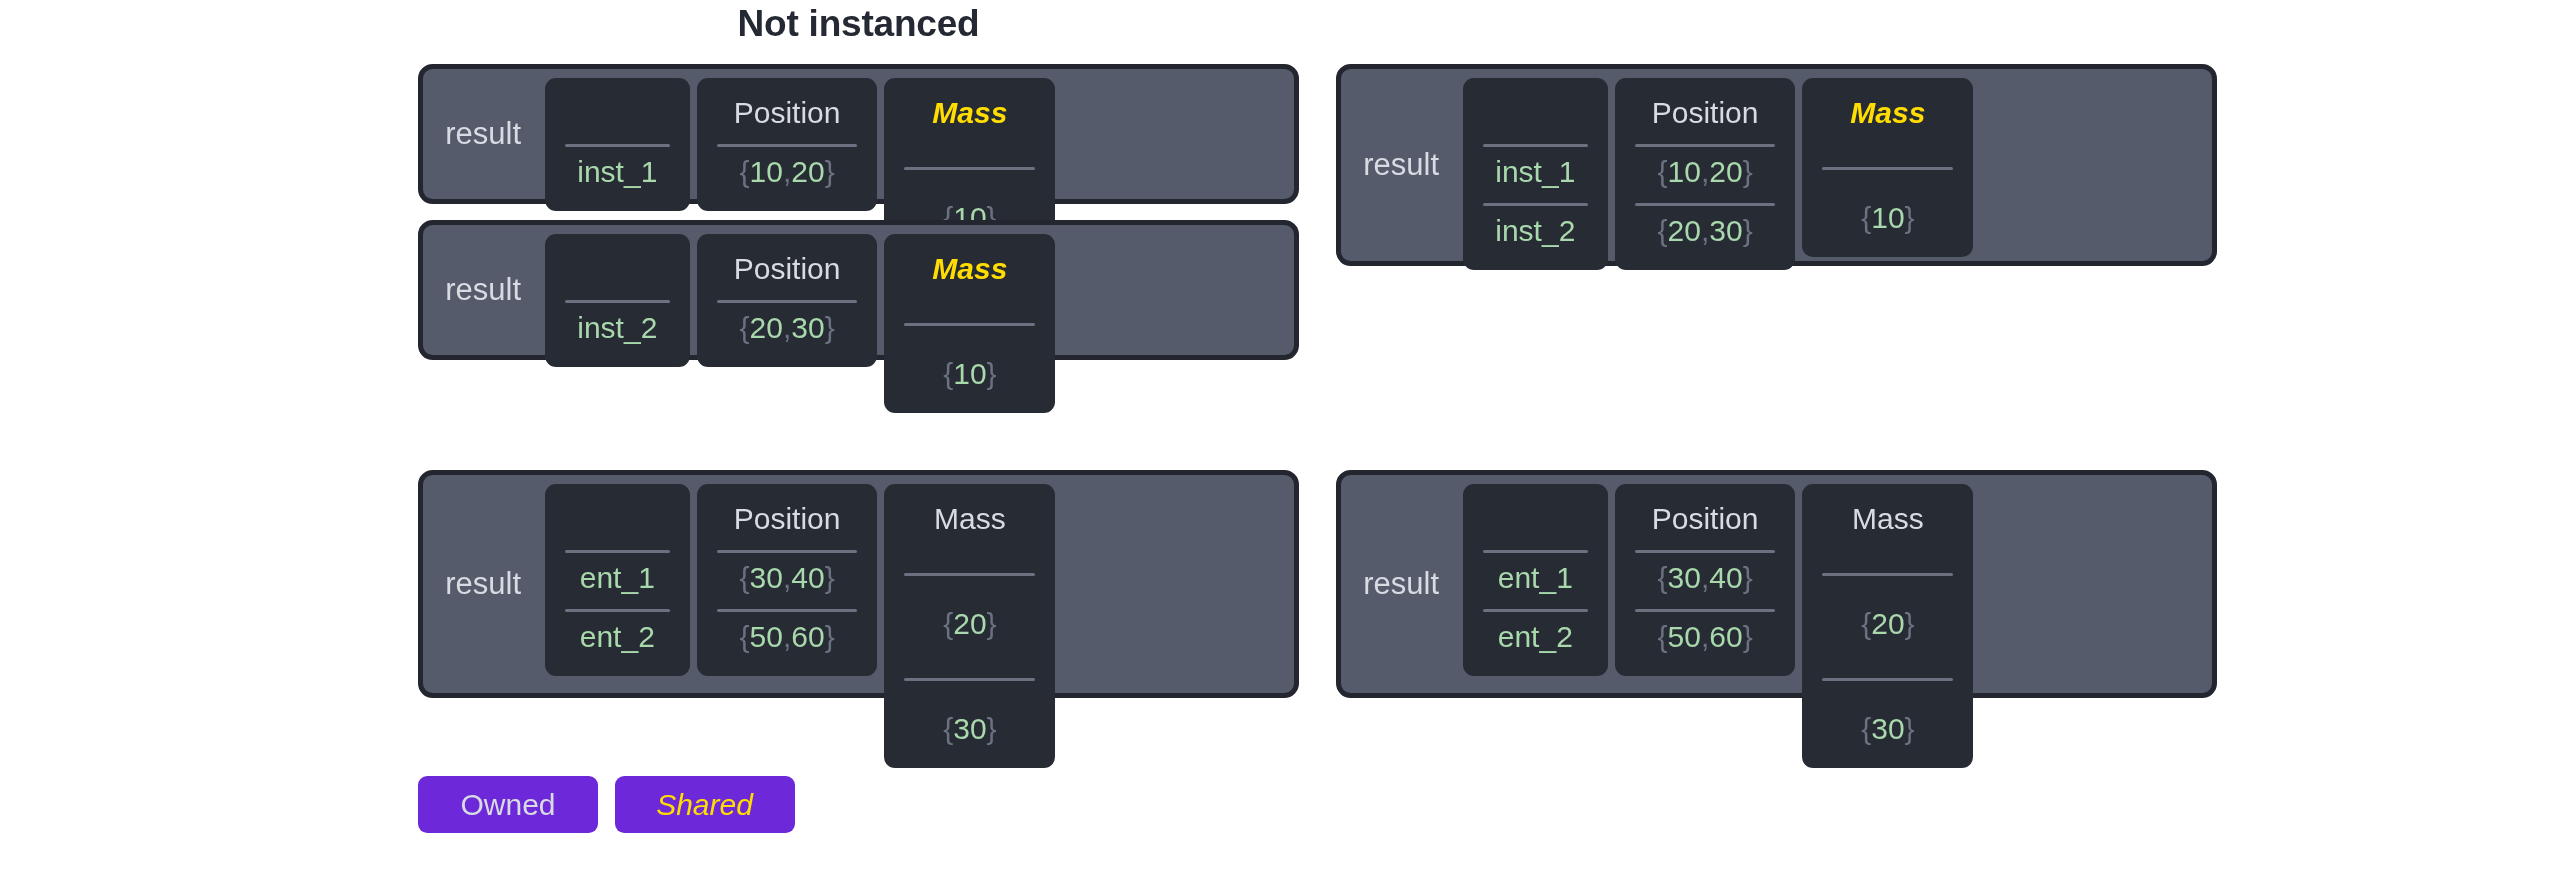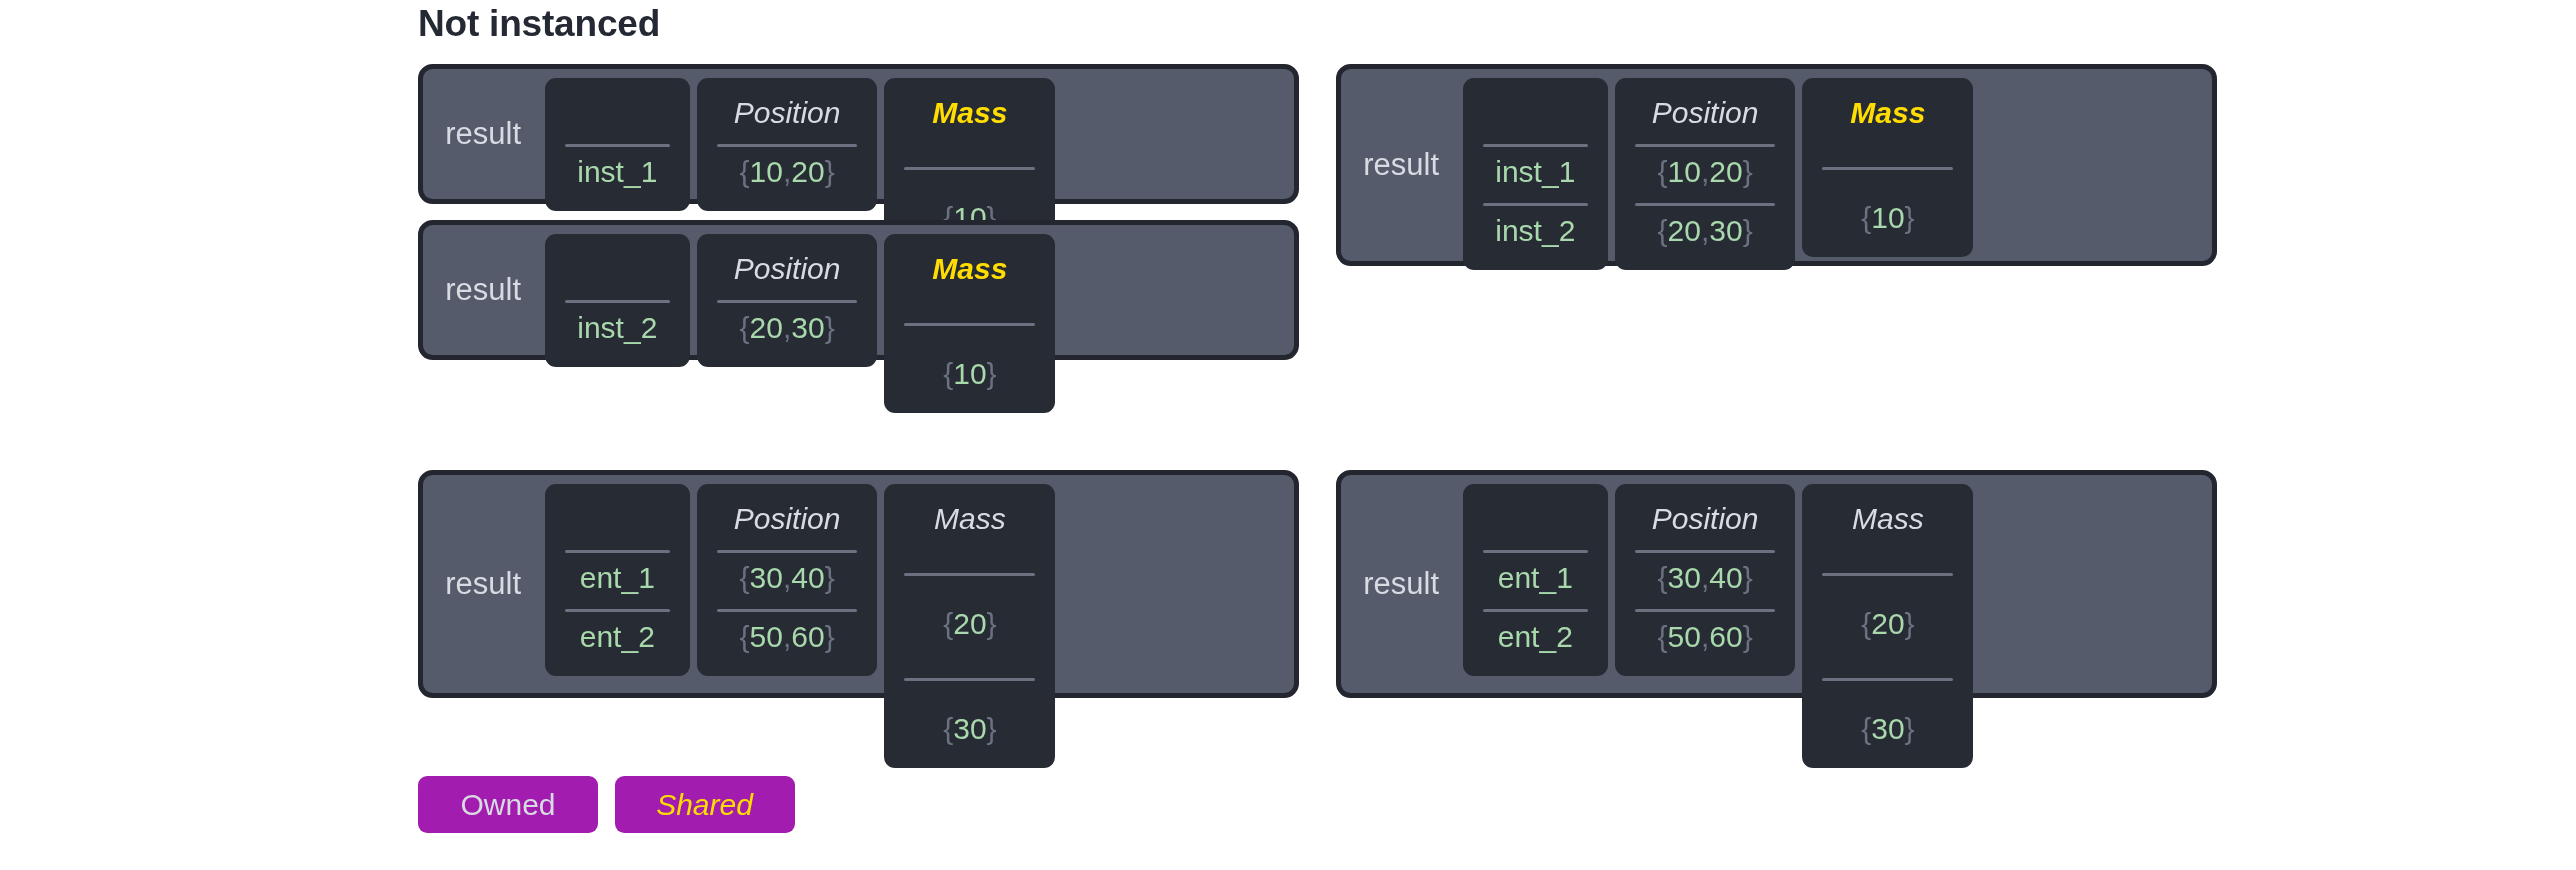--- a/index.html
+++ b/index.html
@@ -9,21 +9,21 @@
     -webkit-font-smoothing:antialiased;
   }
   .stage{position:relative;width:2576px;height:870px;overflow:hidden;background:#fff;}
 
   
   .col-title{
     position:absolute;
     font-size:37px;
     font-weight:bold;
     color:#242933;
-    text-align:left;
+    text-align:center;
     white-space:nowrap;
     letter-spacing:-0.2px;
   }
   #title-left{left:418px;top:2.8px;width:881px;}
   #title-right{left:1336px;top:2.8px;width:881px;}
 
   
   .card{
     position:absolute;
     background:#565b6c;
@@ -65,21 +65,20 @@
   .col.w-mass{width:171px;gap:23px;}
 
   .col-head{
     height:51px;
     display:flex;
     align-items:center;
     justify-content:center;
     font-size:30px;
     color:#d8dbe2;
     white-space:nowrap;
-    font-style:italic;
   }
   .col-head.shared{
     color:#ffdd00;
     font-style:italic;
     font-weight:bold;
   }
   .col-head.blank{visibility:hidden;}
 
   .rule{
     height:2.8px;
@@ -109,21 +108,21 @@
   
   #card-right-1 .result-label{align-items:center;}
 
   
   .legend{
     position:absolute;
     left:418px;top:776px;
     display:flex;gap:16.5px;
   }
   .legend-chip{
-    background:#a21caf;
+    background:#6d28d9;
     border-radius:9.2px;
     height:57px;
     min-width:180px;
     display:flex;align-items:center;justify-content:center;
     font-size:30px;
     color:#d8dbe2;
     padding:0 20px;
     box-sizing:border-box;
     white-space:nowrap;
     text-align:center;

